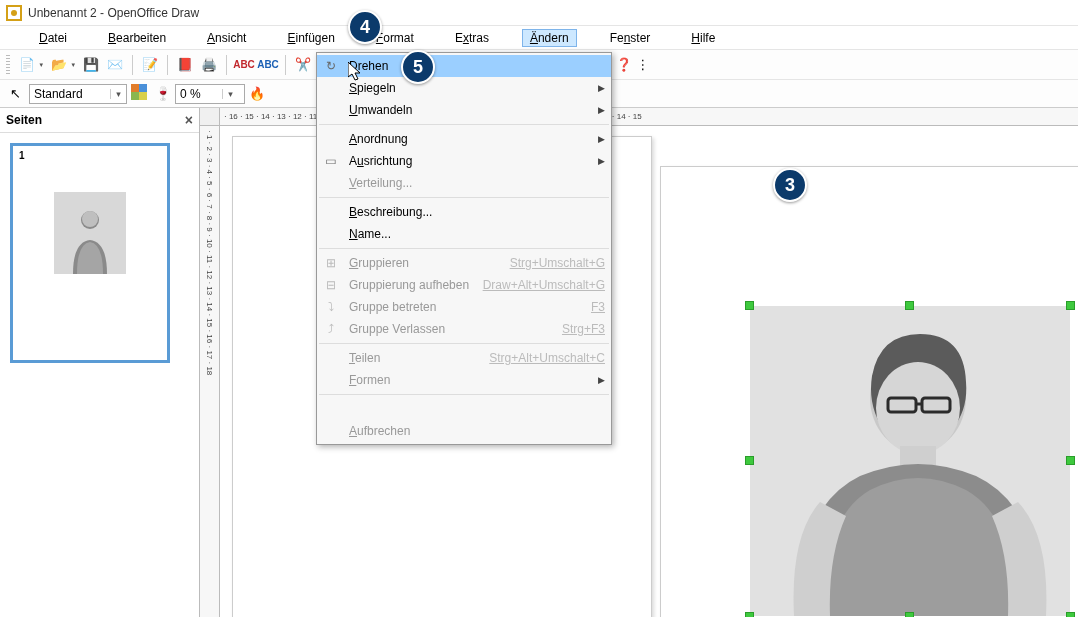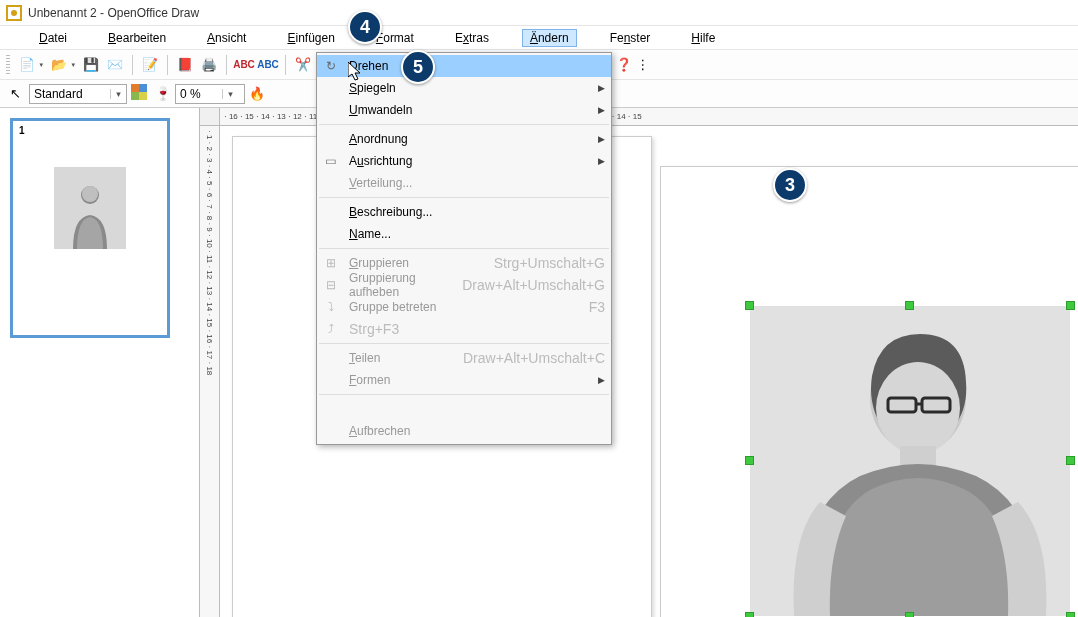--- a/index.html
+++ b/index.html
@@ -59,21 +59,21 @@
 .h-ml { top: calc(50% - 5px); left: -5px; } .h-mr { top: calc(50% - 5px); right: -5px; }
 .h-bl { bottom: -5px; left: -5px; } .h-bm { bottom: -5px; left: calc(50% - 5px); } .h-br { bottom: -5px; right: -5px; }
 
 
 .dropdown { position: absolute; top: 52px; left: 316px; width: 296px; background: #f7f7f7; border: 1px solid #999; box-shadow: 2px 2px 6px rgba(0,0,0,0.3); z-index: 100; padding: 2px 0; }
 .dropdown .dd-row { display: flex; align-items: center; height: 22px; padding: 0 6px 0 4px; gap: 8px; }
 .dropdown .dd-row.highlight { background: #9bcfff; }
 .dropdown .dd-row.disabled { color: #999; }
 .dropdown .dd-icon { width: 20px; height: 16px; display: flex; align-items: center; justify-content: center; }
 .dropdown .dd-label { flex: 1; }
-.dropdown .dd-short { font-size: 14px; color: #555; }
+.dropdown .dd-short { font-size: 12px; color: #555; text-decoration: underline; }
 .dropdown .dd-row.disabled .dd-short { color: #bbb; }
 .dropdown .dd-arrow { font-size: 9px; color: #444; }
 .dropdown .dd-sep { height: 1px; background: #ddd; margin: 3px 2px; }
 
 
 .badge { position: absolute; width: 34px; height: 34px; border-radius: 50%; background: #0b3a6b; color: #fff; font-weight: bold; font-size: 18px; display: flex; align-items: center; justify-content: center; z-index: 200; border: 2px solid #fff; box-shadow: 0 1px 3px rgba(0,0,0,0.4); }
 
 
 .glyph { font-size: 13px; line-height: 1; }
 
@@ -166,20 +166,24 @@
 </div>
 
 <div style="position:absolute; top:58px; left:616px; display:flex; gap:4px; align-items:center;">
   <div class="tb-btn"><span class="glyph" style="color:#2a6fb5">❓</span></div>
   <div class="tb-btn"><span class="glyph">⋮</span></div>
 </div>
 
 <div class="main">
 
   <div class="pages-panel">
+    <div class="pages-header">
+      <span>Seiten</span>
+      <span class="close">×</span>
+    </div>
     <div class="pages-body">
       <div class="page-thumb">
         <span class="num">1</span>
         <div class="thumb-img">
           <svg class="thumb-figure" viewBox="0 0 50 72">
             <rect width="50" height="72" fill="#d8d8d8"></rect>
             <circle cx="25" cy="18" r="9" fill="#8a8a8a"></circle>
             <circle cx="25" cy="17" r="8" fill="#bfbfbf"></circle>
             <path d="M8 72 Q8 40 25 38 Q42 40 42 72 Z" fill="#8a8a8a"></path>
             <path d="M12 72 Q12 42 25 40 Q38 42 38 72 Z" fill="#a5a5a5"></path>
@@ -279,27 +283,28 @@
       <span class="dd-label">Gruppierung aufheben</span>
       <span class="dd-short">Draw+Alt+Umschalt+G</span>
     </div>
     <div class="dd-row disabled">
       <span class="dd-icon" style="color: rgb(187, 187, 187);">⤵</span>
       <span class="dd-label">Gruppe betreten</span>
       <span class="dd-short">F3</span>
     </div>
     <div class="dd-row disabled">
       <span class="dd-icon" style="color: rgb(187, 187, 187);">⤴</span>
+      <span class="dd-label">Gruppe Verlassen</span>
       <span class="dd-short">Strg+F3</span>
     </div>
     <div class="dd-sep"></div>
     <div class="dd-row disabled">
       <span class="dd-icon"></span>
       <span class="dd-label"><u>T</u>eilen</span>
-      <span class="dd-short">Draw+Alt+Umschalt+C</span>
+      <span class="dd-short">Strg+Alt+Umschalt+C</span>
     </div>
     <div class="dd-row disabled">
       <span class="dd-icon"></span>
       <span class="dd-label"><u>F</u>ormen</span>
       <span class="dd-arrow">▶</span>
     </div>
     <div class="dd-sep"></div>
     <div class="dd-row disabled">
       <span class="dd-icon"></span>
     </div>

